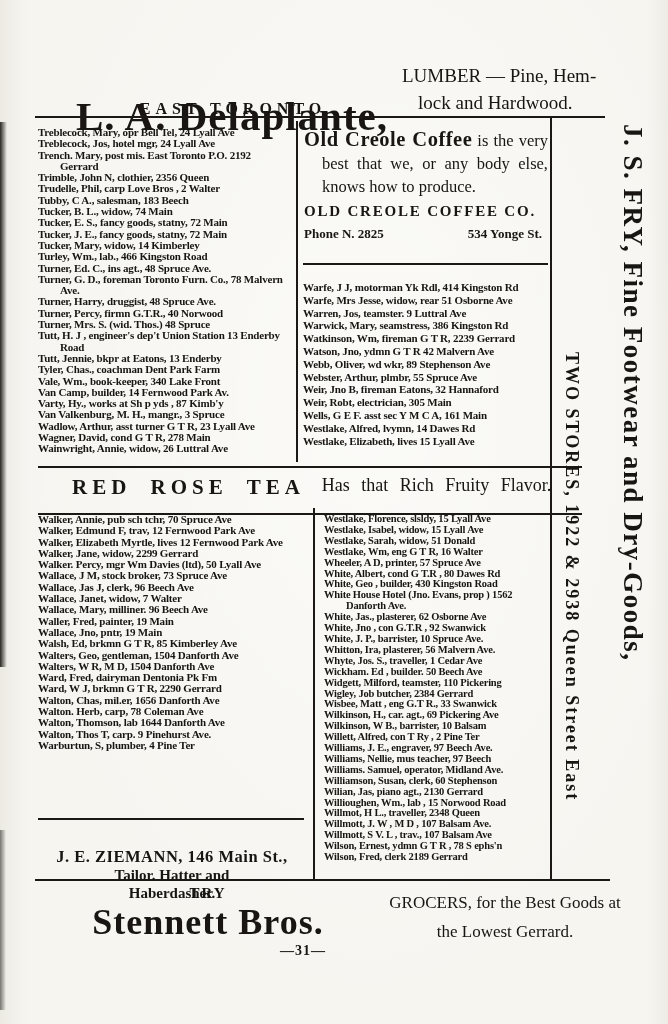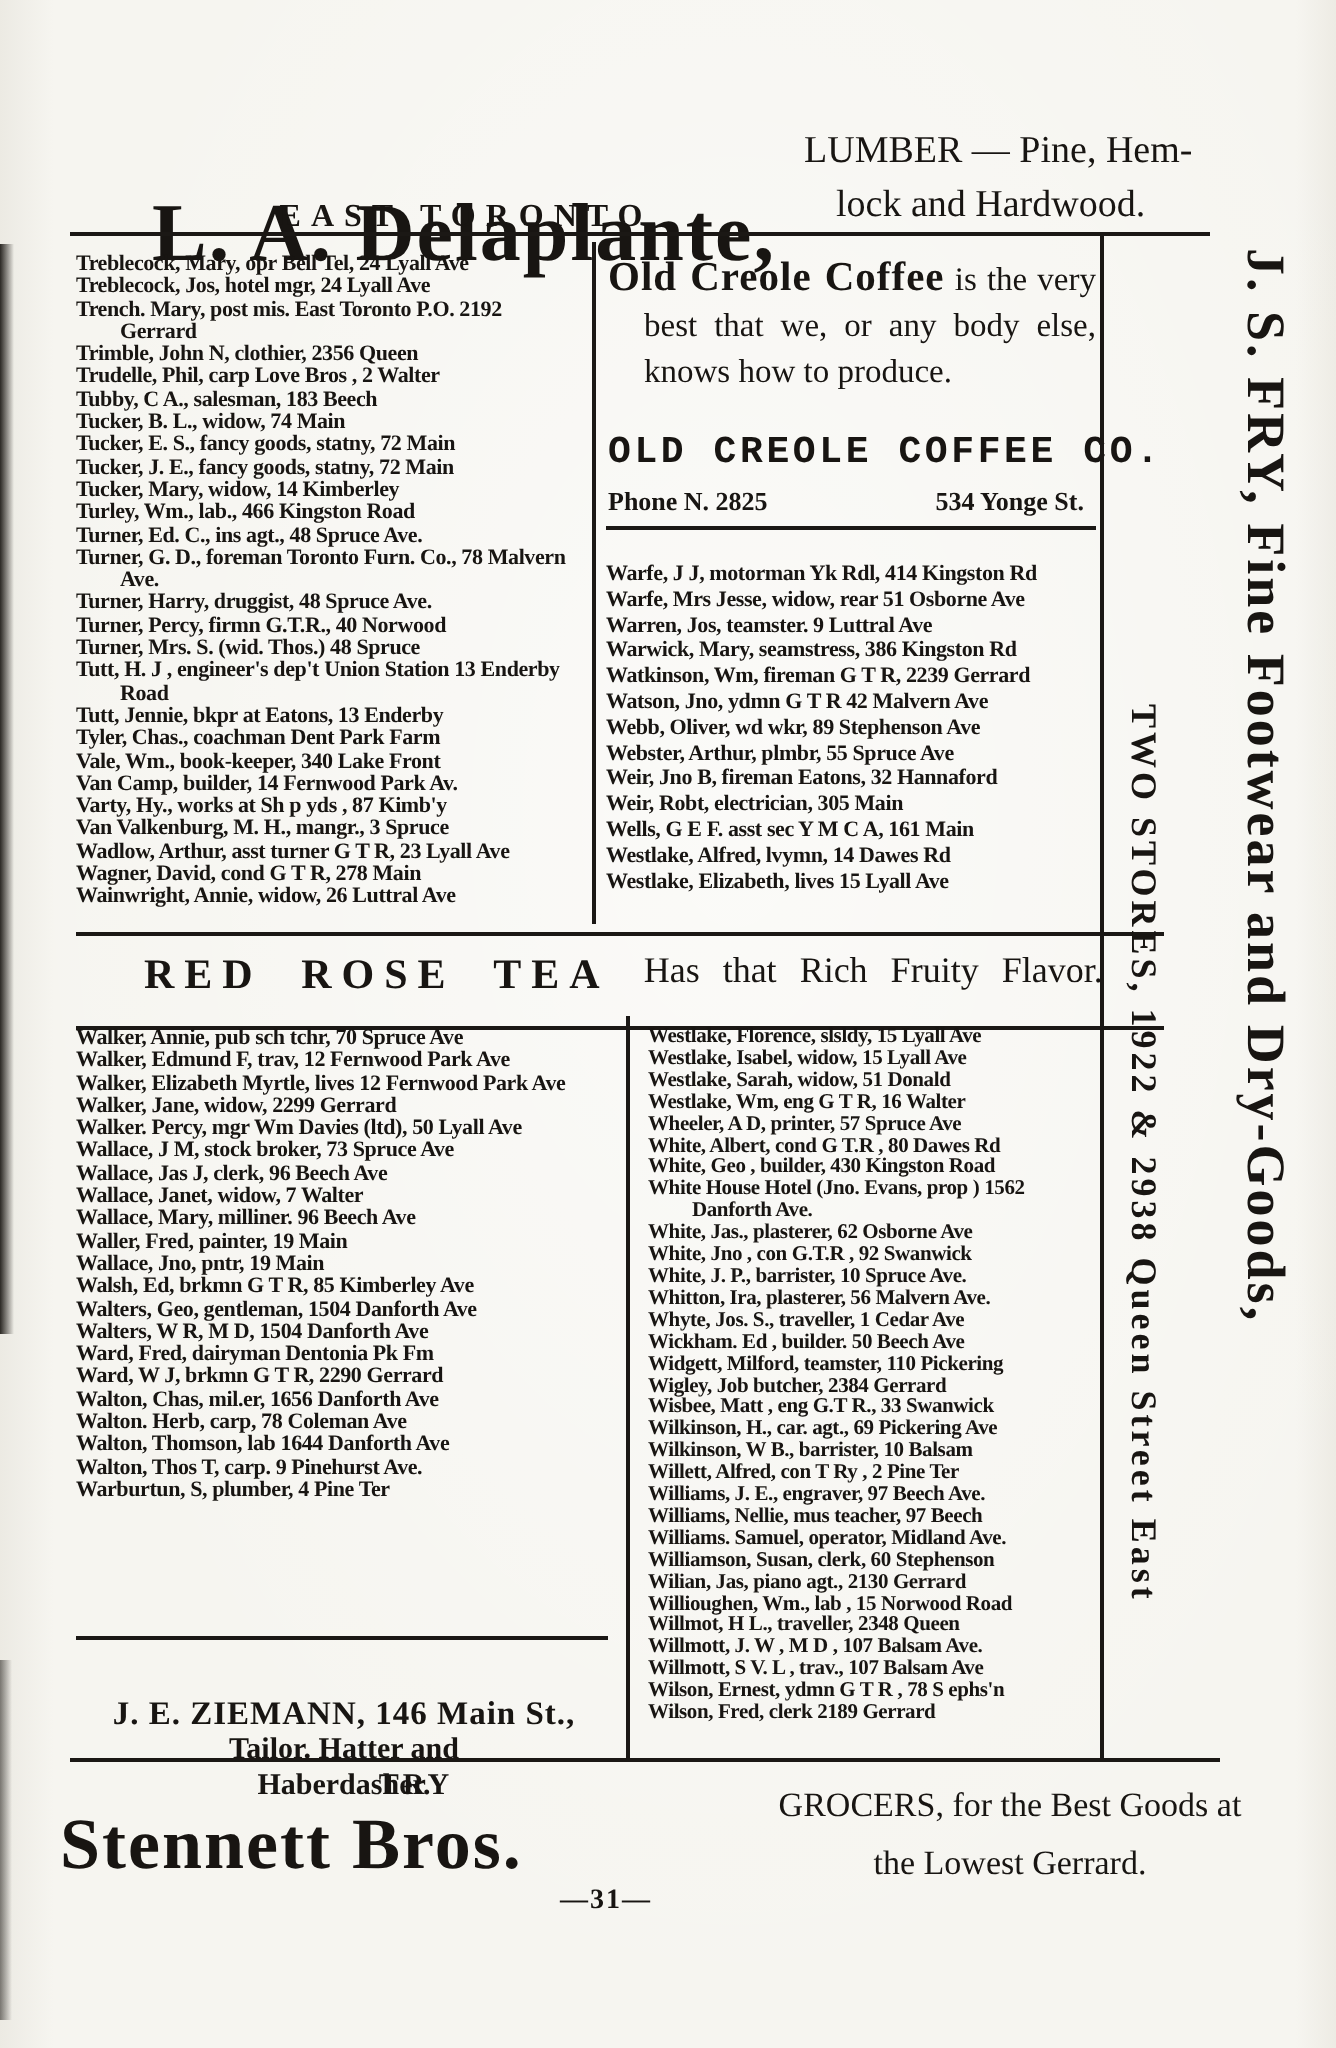--- a/index.html
+++ b/index.html
@@ -23,34 +23,34 @@
   .tagline .l2{padding-left:16px;}
   
   .col{font-size:11px;font-weight:bold;line-height:11.3px;letter-spacing:-0.2px;}
   .col .entry{padding-left:22px;text-indent:-22px;}
   .col-tr .entry{margin-bottom:1.5px;}
   .col-br{font-size:10.5px;line-height:10.9px;}
   
   .coffee-lead{margin:0;font-size:16.5px;line-height:23px;text-align:justify;
     padding-left:18px;text-indent:-18px;}
   .coffee-brand{font-size:20.5px;font-weight:bold;letter-spacing:0.5px;}
-  .coffee-co{font-size:19px;font-weight:bold;letter-spacing:1.8px;margin-top:18px;white-space:nowrap;font-family:Liberation Mono, monospace;}
+  .coffee-co{font-size:15px;font-weight:bold;letter-spacing:1.8px;margin-top:5px;white-space:nowrap;}
   .coffee-phone{display:flex;justify-content:space-between;font-size:13px;font-weight:bold;
     margin-top:6px;padding-right:6px;}
   
   .banner{display:flex;align-items:flex-start;gap:17px;padding-left:34px;padding-top:7px;}
   .banner-brand{font-size:21px;font-weight:bold;letter-spacing:5px;word-spacing:9px;white-space:nowrap;}
   .banner-slogan{font-size:18px;word-spacing:7px;white-space:nowrap;}
   
   .ziemann{text-align:center;font-weight:bold;margin-top:20px;}
   .ziemann .z1{font-size:16.5px;letter-spacing:0.5px;line-height:19px;}
   .ziemann .z2{font-size:15px;line-height:18px;}
   
   .try{font-size:15px;font-weight:bold;letter-spacing:2px;text-align:center;}
-  .stennett{font-size:36px;font-weight:bold;letter-spacing:1px;white-space:nowrap;}
+  .stennett{font-size:36px;font-weight:bold;letter-spacing:1px;text-align:center;white-space:nowrap;}
   .grocers{font-size:17px;text-align:center;line-height:29px;}
   .pagenum{font-size:14px;font-weight:bold;text-align:center;letter-spacing:1px;}
   
   .vtext{transform:rotate(90deg);transform-origin:0 0;white-space:nowrap;font-weight:bold;}
   .vtext-large{font-size:27px;letter-spacing:1.5px;}
   .vtext-small{font-size:18px;letter-spacing:2px;}
 </style>
 </head>
 <body>
 

